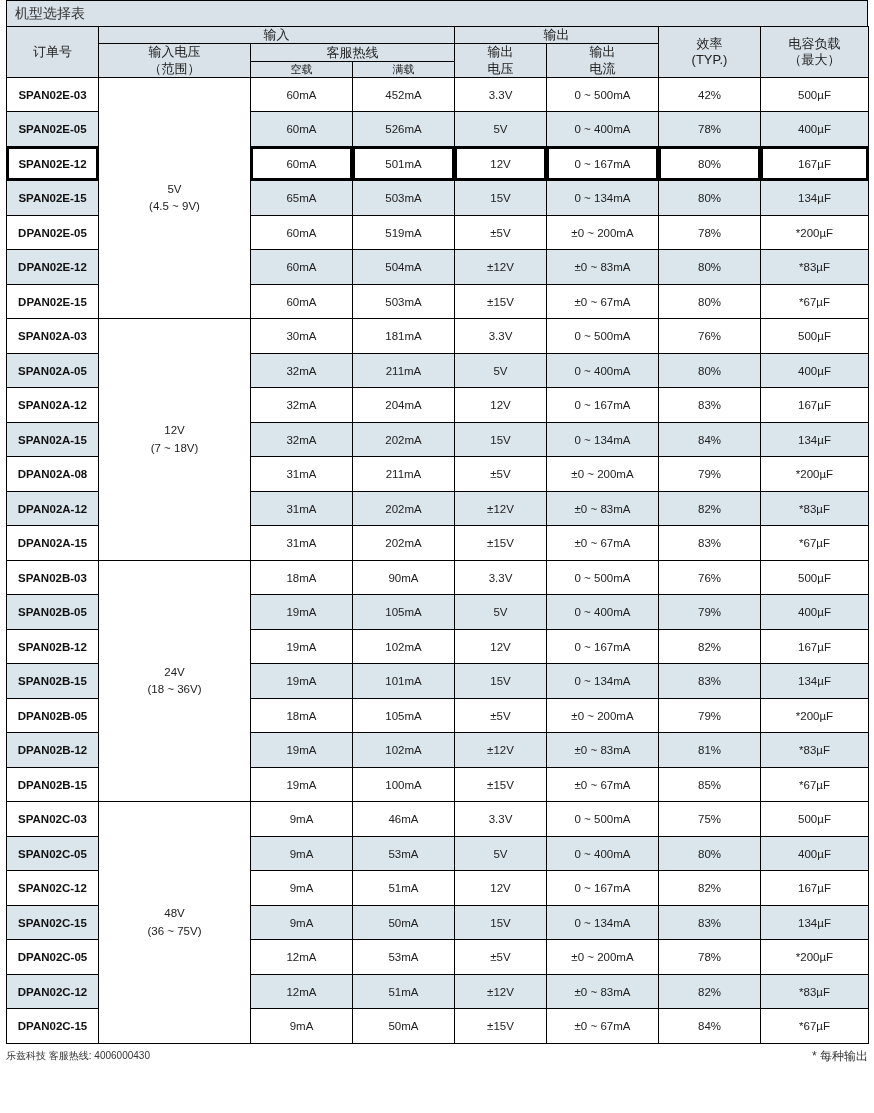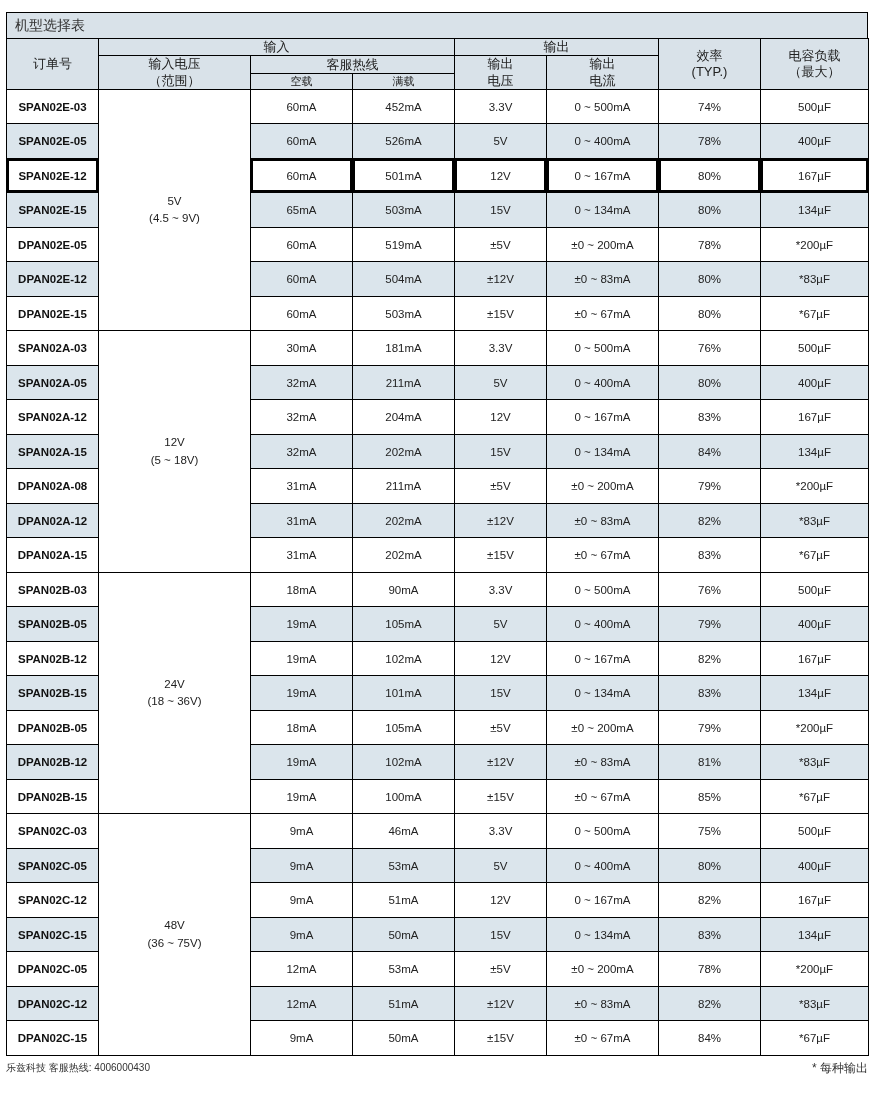--- a/index.html
+++ b/index.html
@@ -12,21 +12,21 @@
     height: 1113px;
     font-family: "Liberation Sans", sans-serif;
     color: #1a1a1a;
     -webkit-font-smoothing: antialiased;
   }
   .page {
     position: relative;
     width: 874px;
     height: 969px;
     box-sizing: border-box;
-    padding: 12px 6px 0 6px;
+    padding: 0 6px 0 6px;
   }
   .title-bar {
     height: 26px;
     background: #d9e2e9;
     border: 1px solid #000;
     border-bottom: none;
     display: flex;
     align-items: center;
     padding-left: 8px;
     font-size: 14px;
@@ -166,21 +166,21 @@
         <tr>
           <td class="model alt">SPAN02E-03</td>
           <td class="vin" rowspan="7">
             <div>5V</div>
             <div>(4.5 ~ 9V)</div>
           </td>
           <td class="plain">60mA</td>
           <td class="plain">452mA</td>
           <td class="plain">3.3V</td>
           <td class="plain">0 ~ 500mA</td>
-          <td class="plain">74%</td>
+          <td class="plain">42%</td>
           <td class="plain">500µF</td>
         </tr>
         <tr>
           <td class="model">SPAN02E-05</td>
           <td class="shade">60mA</td>
           <td class="shade">526mA</td>
           <td class="shade">5V</td>
           <td class="shade">0 ~ 400mA</td>
           <td class="shade">78%</td>
           <td class="shade">400µF</td>
@@ -227,21 +227,21 @@
           <td class="plain">503mA</td>
           <td class="plain">±15V</td>
           <td class="plain">±0 ~ 67mA</td>
           <td class="plain">80%</td>
           <td class="plain">*67µF</td>
         </tr>
         <tr>
           <td class="model alt">SPAN02A-03</td>
           <td class="vin" rowspan="7">
             <div>12V</div>
-            <div>(5 ~ 18V)</div>
+            <div>(7 ~ 18V)</div>
           </td>
           <td class="plain">30mA</td>
           <td class="plain">181mA</td>
           <td class="plain">3.3V</td>
           <td class="plain">0 ~ 500mA</td>
           <td class="plain">76%</td>
           <td class="plain">500µF</td>
         </tr>
         <tr>
           <td class="model">SPAN02A-05</td>

